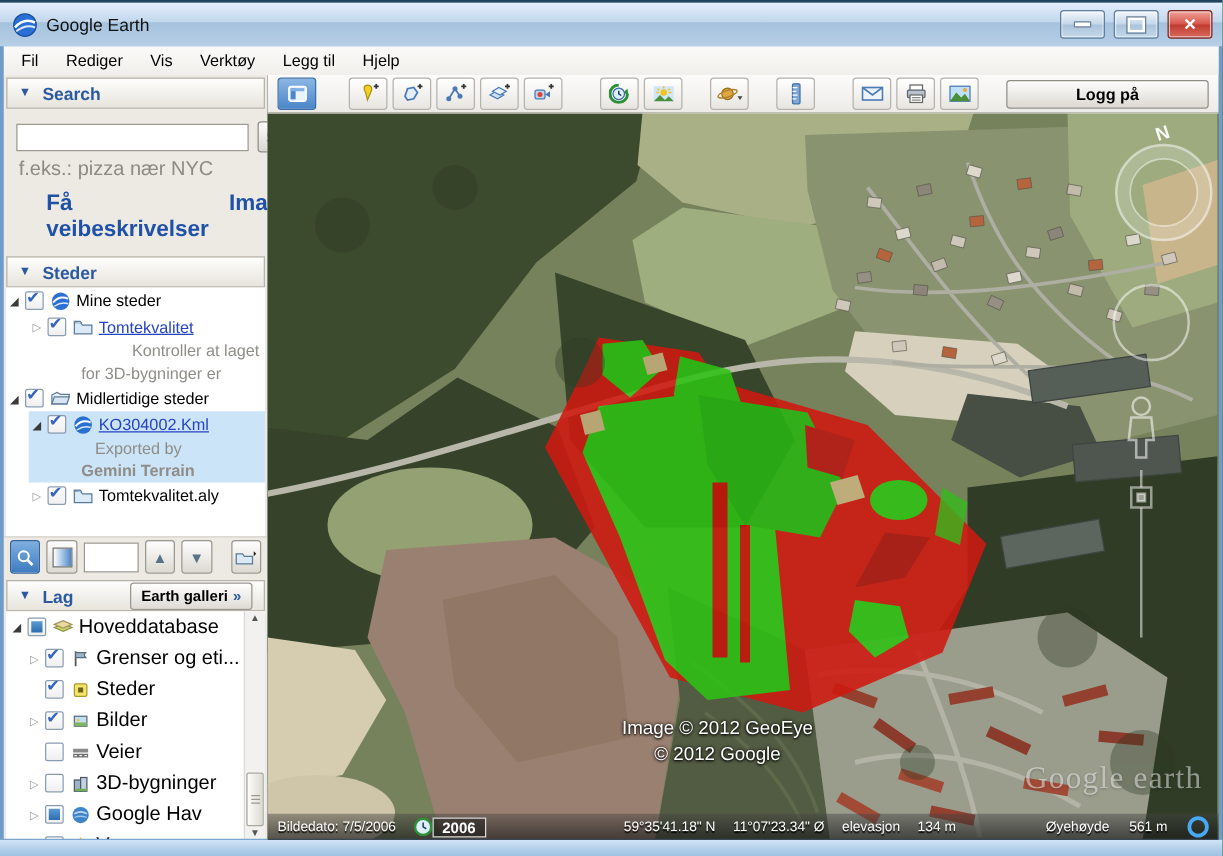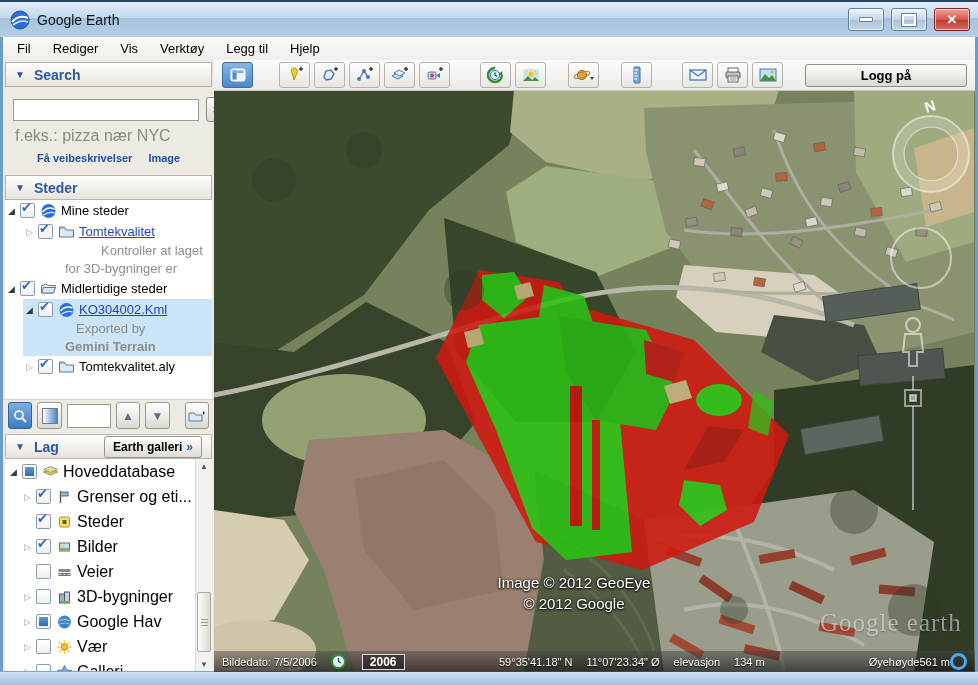--- a/index.html
+++ b/index.html
@@ -18,21 +18,21 @@
   .menu-item{cursor:default;}
   
   .sidebar{position:absolute;top:60px;left:3px;width:211px;bottom:13px;background:#edeae3;overflow:hidden;display:flex;flex-direction:column;}
   .panel-header{height:23px;margin:2px 2px 0 2px;border:1px solid #b8b4aa;background:linear-gradient(#fefefd,#e7e4dc);display:flex;align-items:center;padding:0 9px;color:#2b5aa1;font-weight:bold;font-size:14px;flex:none;}
   .ph-tri{font-size:10px;margin-right:9px;}
   .search-body{flex:none;padding:2px 0 2px 0;}
   .search-row{display:flex;gap:7px;margin:8px 8px 5px 10px;align-items:center;}
   .search-input{flex:1;height:20px;border:1px solid #9a988f;background:#fff;font-size:13px;padding:0 4px;}
   .sok-btn{width:46px;height:25px;border:1px solid #8f8d86;border-radius:3px;background:linear-gradient(#fdfdfc,#dad7cf);font-weight:bold;font-size:13px;font-family:"Liberation Sans",sans-serif;}
   .hint{color:#8c8a84;font-size:16px;margin:2px 0 2px 12px;}
-  .links{display:flex;gap:16px;margin:7px 0 7px 34px;font-weight:bold;color:#1f51a8;font-size:11px;}
+  .links{display:flex;gap:16px;margin:7px 0 7px 34px;font-weight:bold;color:#1f51a8;font-size:18px;}
   .tree{background:#fff;margin:0 2px;flex:none;overflow:hidden;font-size:13px;}
   .row{display:flex;align-items:center;height:21px;white-space:nowrap;overflow:hidden;}
   .arrow{width:13px;text-align:center;font-size:9px;color:#3a3a3a;flex:none;}
   .arrow.col{color:#9a9a9a;}
   .cb{width:13px;height:13px;border:1px solid #8a9cb0;background:linear-gradient(#fff,#efefef);margin:0 2px;flex:none;position:relative;border-radius:2px;}
   .cb.checked::after{content:"✔";position:absolute;left:0px;top:-4px;font-size:13px;color:#3565c0;}
   .cb.partial::after{content:"";position:absolute;inset:2px;background:linear-gradient(#5b9bd0,#2d6cb0);}
   .ticon{width:17px;height:16px;margin:0 4px 0 3px;flex:none;}
   .lbl{color:#000;}
   .link{color:#2443c4;text-decoration:underline;}
@@ -59,23 +59,23 @@
   .tb-btn{height:24px;min-width:29px;border:1px solid #b5b2ab;border-radius:3px;background:linear-gradient(#ffffff,#e7e5e0);display:flex;align-items:center;justify-content:center;}
   .tb-btn.active{background:linear-gradient(#8ab6e4,#4a86c8);border-color:#3c6ea8;}
   .gap1{margin-left:22px;}.gap2{margin-left:26px;}.gap3{margin-left:18px;}
   .login-btn{margin-left:auto;width:162px;height:23px;border:1px solid #8f8d86;border-radius:3px;background:linear-gradient(#fdfdfc,#dcd9d1);font-weight:bold;font-size:13px;font-family:"Liberation Sans",sans-serif;}
   .scene{position:absolute;top:30px;left:0;width:760px;height:582px;}
   .attribution{position:absolute;left:250px;top:512px;width:220px;text-align:center;color:#fff;font-size:15px;line-height:21px;text-shadow:0 0 3px #000,0 1px 2px #000;z-index:3;}
   .watermark{position:absolute;left:606px;top:549px;font-family:"Liberation Serif",serif;font-size:25px;color:rgba(255,255,255,.5);letter-spacing:1px;z-index:3;text-shadow:0 1px 2px rgba(0,0,0,.25);}
   .navctl{position:absolute;right:4px;top:30px;z-index:4;}
   .statusbar{position:absolute;bottom:0;left:0;right:0;height:21px;background:linear-gradient(rgba(70,70,70,.45),rgba(25,25,25,.68));color:#fff;font-size:11px;display:flex;align-items:center;padding:0 8px;z-index:6;}
   .sb-label{text-shadow:0 1px 1px #000;}
-  .year-box{border:1px solid #ddd;background:rgba(0,0,0,.35);padding:0px 7px;font-weight:bold;font-size:12px;margin-left:16px;}
+  .year-box{border:1px solid #ddd;background:rgba(0,0,0,.35);padding:0px 7px;font-weight:bold;font-size:12px;margin-left:0;}
   .sb-center{position:absolute;left:285px;display:flex;gap:14px;align-items:center;}
-  .sb-right{margin-left:auto;display:flex;align-items:center;}
+  .sb-right{margin-left:auto;display:flex;gap:16px;align-items:center;}
   .stream-ring{width:11px;height:11px;border:3px solid #49a8f5;border-radius:50%;box-sizing:content-box;}
   .bottom-frame{position:absolute;bottom:0;left:0;right:0;height:13px;background:linear-gradient(#cfe3f5,#9dc0e2);border-top:1px solid #7ba6cf;}
 </style>
 </head>
 <body>
 
 <div class="window">
 
   <div class="titlebar">
     <svg class="app-icon" width="20" height="20" viewBox="0 0 20 20">
@@ -142,21 +142,21 @@
       </div>
       <div class="row" style="padding-left:18px;">
         <span class="arrow col">▷</span>
         <span class="cb checked"></span>
         <svg class="ticon" viewBox="0 0 16 16">
             <path d="M1,4 L6,4 L7.5,6 L15,6 L15,13 L1,13 Z" fill="#dce9f6" stroke="#5b7a99"></path>
             <path d="M1,4 L1,3 L5.5,3 L7,4.5" fill="#c4d8ec" stroke="#5b7a99"></path>
           </svg>
         <span class="link">Tomtekvalitet</span>
       </div>
-      <div class="note" style="padding-left:96px;">Kontroller at laget</div>
+      <div class="note" style="padding-left:96px;text-align:center;">Kontroller at laget</div>
       <div class="note" style="padding-left:60px;">for 3D-bygninger er</div>
       <div class="row">
         <span class="arrow">◢</span>
         <span class="cb checked"></span>
         <svg class="ticon" viewBox="0 0 16 16">
             <path d="M1,5 L5,3 L8,4.5 L15,4.5 L13,12 L1,12 Z" fill="#eef4fa" stroke="#5b7a99"></path>
             <path d="M1,12 L3,6.5 L15,6.5 L13,12 Z" fill="#d7e5f2" stroke="#5b7a99"></path>
           </svg>
         <span class="lbl">Midlertidige steder</span>
       </div>

